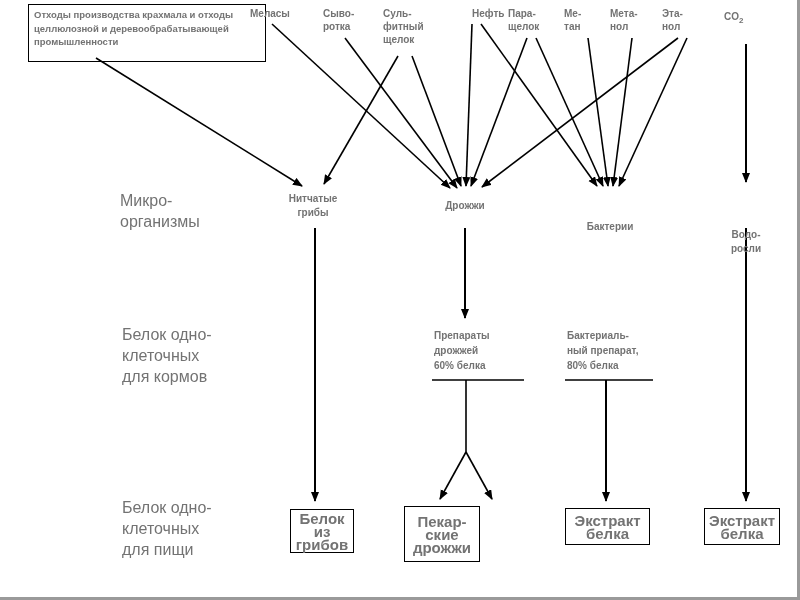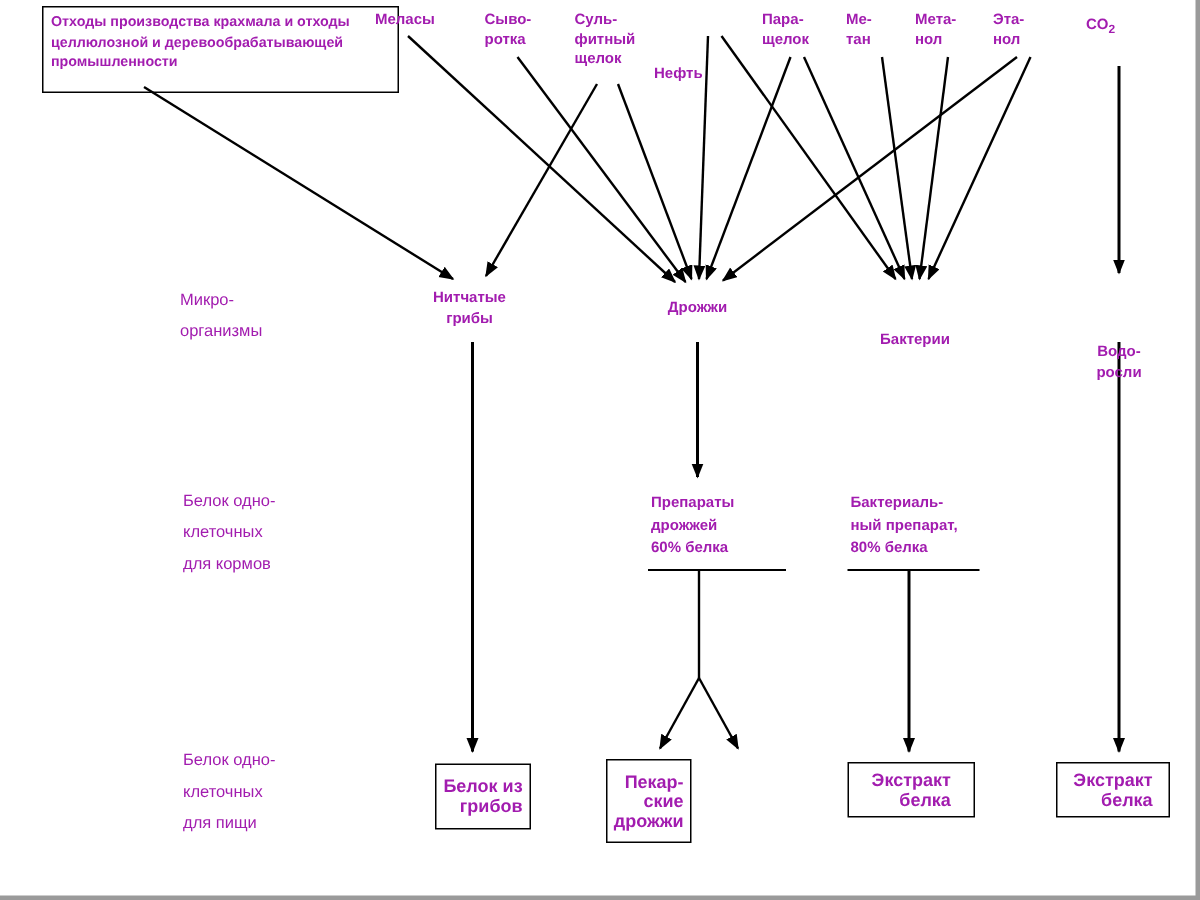--- a/index.html
+++ b/index.html
@@ -2,53 +2,53 @@
 <html><head>
 <meta charset="utf-8">
 <style>
   html, body { margin: 0; padding: 0; background: #ffffff; }
   .canvas {
     position: relative;
     width: 800px;
     height: 600px;
     background: #ffffff;
     font-family: "Liberation Sans", "DejaVu Sans", sans-serif;
-    color: #a21caf;
+    color: #737373;
     overflow: hidden;
     box-sizing: border-box;
     border-right: 3px solid #9a9a9a;
     border-bottom: 3px solid #9a9a9a;
   }
   .edges { position: absolute; left: 0; top: 0; width: 800px; height: 600px; pointer-events: none; }
   .abs { position: absolute; white-space: pre-line; }
   .src {
     font-size: 10px; font-weight: bold; line-height: 13px;
   }
   .wastebox {
     left: 28px; top: 4px; width: 226px; height: 50px;
     border: 1px solid #000; padding: 3px 5px;
     font-size: 9.5px; font-weight: bold; line-height: 13.5px;
     text-align: left;
   }
   .rowlabel {
-    font-size: 11px; font-weight: normal; line-height: 21px;
+    font-size: 16px; font-weight: normal; line-height: 21px;
     text-align: left;
   }
   .micro {
     font-size: 10px; font-weight: bold; line-height: 14px;
     text-align: center;
   }
   .feedprep {
     font-size: 10px; font-weight: bold; line-height: 15px;
     text-align: left;
   }
   .prodbox {
     border: 1px solid #000;
-    font-size: 12px; font-weight: bold; line-height: 13px;
-    text-align: right;
+    font-size: 15px; font-weight: bold; line-height: 13px;
+    text-align: center;
     display: flex; align-items: center; justify-content: center;
     box-sizing: border-box;
     padding: 2px 4px;
   }
   sub { font-size: 8px; }
 </style>
 </head>
 <body>
 
 <div class="canvas">
@@ -89,21 +89,21 @@
 
   <div class="abs wastebox">Отходы производства крахмала и отходы
 целлюлозной и деревообрабатывающей
 промышленности</div>
   <div class="abs src" style="left:250px; top:7px; width:45px;">Меласы</div>
   <div class="abs src" style="left:323px; top:7px; width:45px;">Сыво-
 ротка</div>
   <div class="abs src" style="left:383px; top:7px; width:47px;">Суль-
 фитный
 щелок</div>
-  <div class="abs src" style="left:436px; top:7px; width:45px;margin-top:36px;">Нефть</div>
+  <div class="abs src" style="left:472px; top:7px; width:45px;">Нефть</div>
   <div class="abs src" style="left:508px; top:7px; width:45px;">Пара-
 щелок</div>
   <div class="abs src" style="left:564px; top:7px; width:45px;">Ме-
 тан</div>
   <div class="abs src" style="left:610px; top:7px; width:45px;">Мета-
 нол</div>
   <div class="abs src" style="left:662px; top:7px; width:45px;">Эта-
 нол</div>
   <div class="abs src" style="left:724px; top:10px; width:45px;"><span>CO</span><sub>2</sub></div>
 
@@ -125,21 +125,21 @@
 
   <div class="abs feedprep" style="left:434px; top:328px; width:92px;">Препараты
 дрожжей
 60% белка</div>
   <div class="abs feedprep" style="left:567px; top:328px; width:90px;">Бактериаль-
 ный препарат,
 80% белка</div>
 
   <div class="abs prodbox" style="left:290px; top:509px; width:64px; height:44px;">Белок из
 грибов</div>
-  <div class="abs prodbox" style="left:404px; top:506px; width:57px; height:56px;">Пекар-
+  <div class="abs prodbox" style="left:404px; top:506px; width:76px; height:56px;">Пекар-
 ские
 дрожжи</div>
   <div class="abs prodbox" style="left:565px; top:508px; width:85px; height:37px;">Экстракт
 белка</div>
   <div class="abs prodbox" style="left:704px; top:508px; width:76px; height:37px;">Экстракт
 белка</div>
 
 </div>
 
 </body></html>

